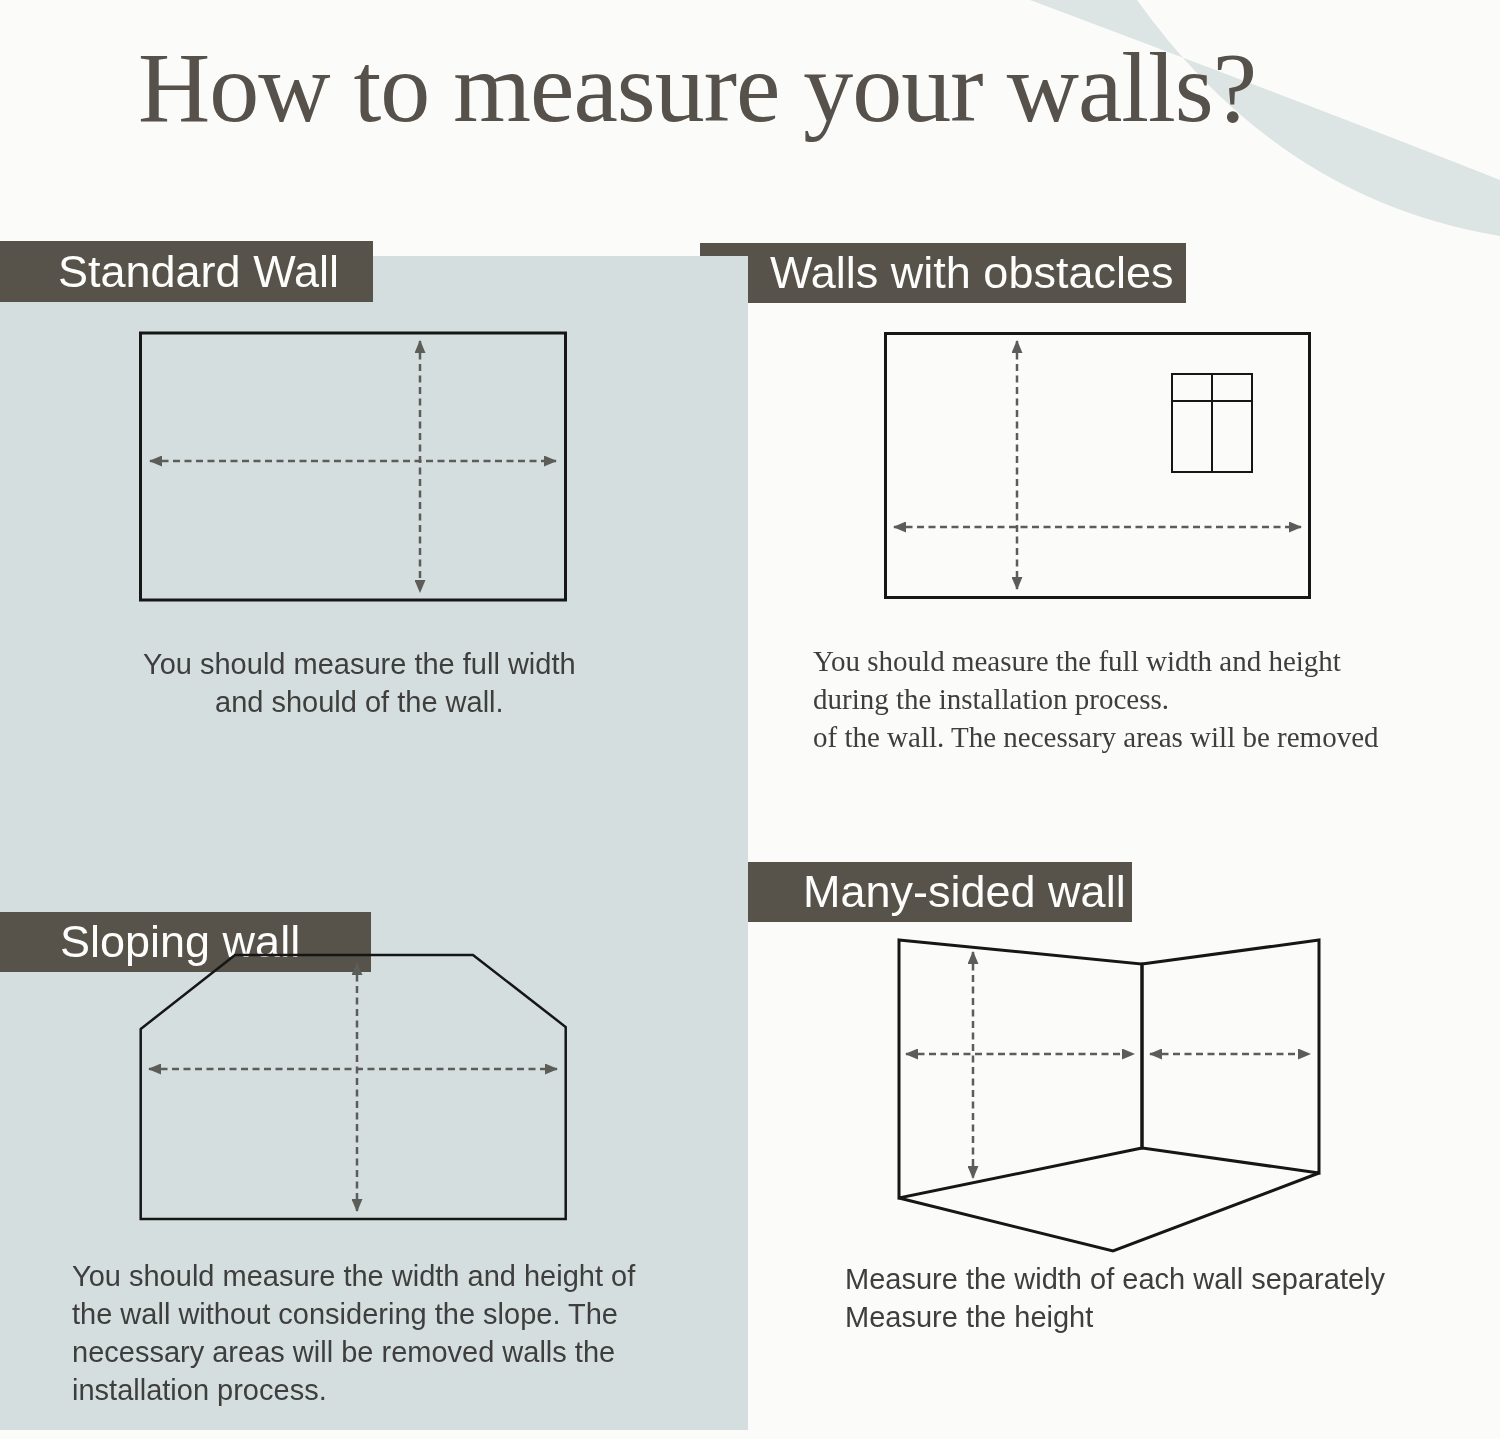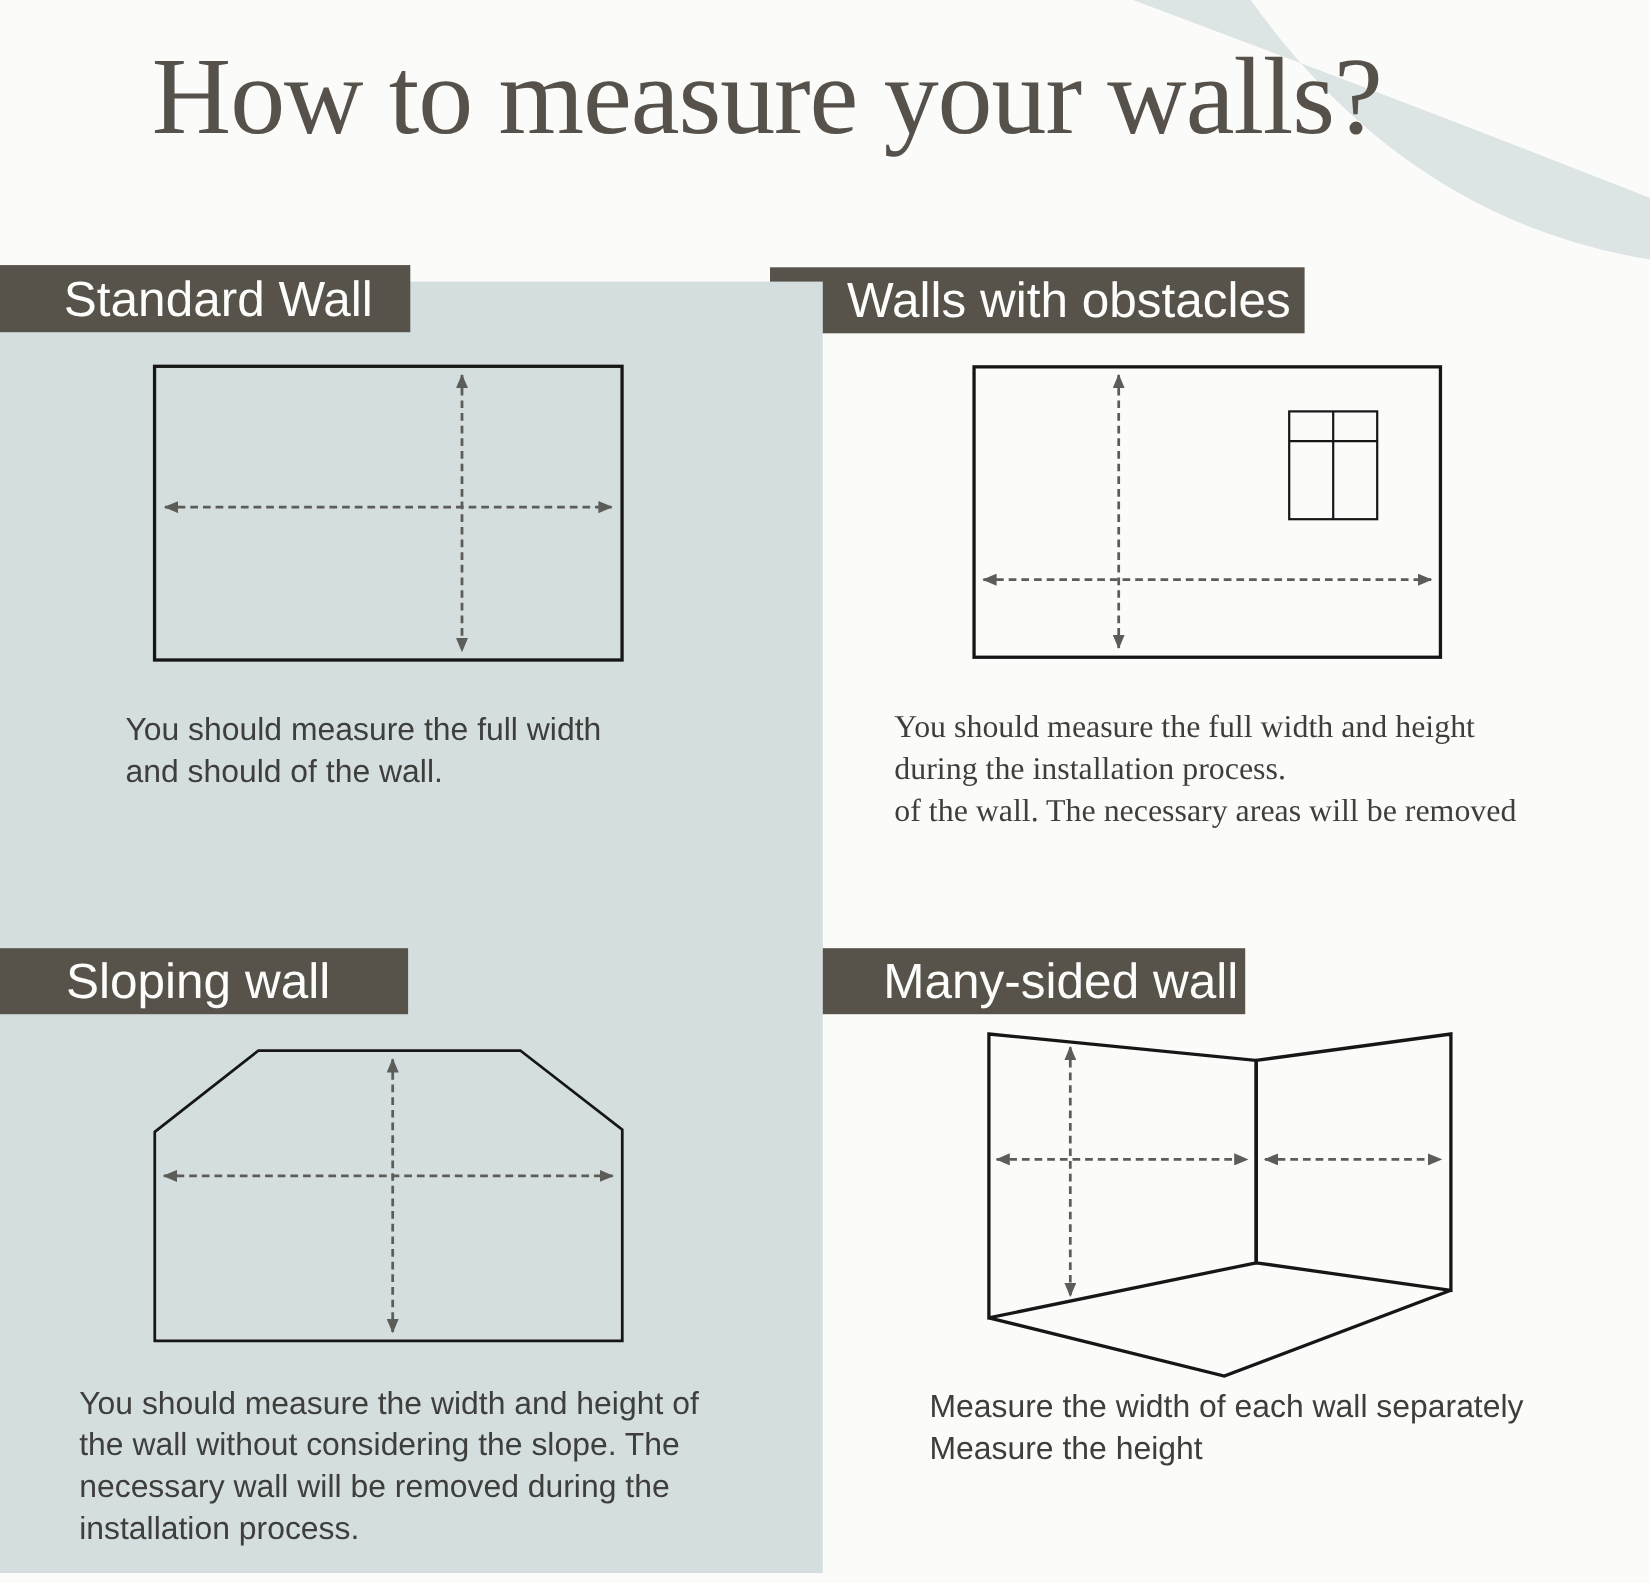--- a/index.html
+++ b/index.html
@@ -32,34 +32,34 @@
     position:absolute;left:0;top:256px;width:748px;height:1174px;
     background:var(--panel,#d5dede);z-index:2;
   }
   .section-bar{
     position:absolute;height:60px;background:var(--bar,#57534a);
     color:#fdfdfc;font-size:45px;font-weight:400;line-height:60px;
     white-space:nowrap;z-index:3;
   }
   .bar-standard{left:0;top:241px;width:373px;height:61px;line-height:61px;padding-left:58px;}
   .bar-obstacles{left:700px;top:243px;width:486px;padding-left:70px;z-index:1;}
-  .bar-sloping{left:0;top:862px;width:371px;padding-left:60px;}
+  .bar-sloping{left:0;top:912px;width:371px;padding-left:60px;}
   .bar-many{left:748px;top:862px;width:384px;padding-left:55px;}
   .diagram{position:absolute;z-index:3;}
   .dg-standard{left:130px;top:320px;}
   .dg-obstacles{left:875px;top:320px;}
   .dg-sloping{left:130px;top:945px;}
   .dg-many{left:890px;top:930px;}
   .desc{
     position:absolute;z-index:3;
     color:var(--body-text,#3e3e3d);
     font-size:29px;line-height:38px;font-weight:500;
     white-space:nowrap;
   }
-  .desc-standard{left:114px;top:645px;}
+  .desc-standard{left:143px;top:645px;text-align:center;}
   .desc-obstacles{left:813px;top:642px;font-family:Liberation Serif, serif;}
   .desc-sloping{left:72px;top:1257px;}
   .desc-many{left:845px;top:1260px;}
 </style>
 </head>
 <body>
 
 <div class="canvas">
 
   <svg class="swoosh" viewBox="1000 0 500 250" preserveAspectRatio="none" aria-hidden="true">
@@ -135,21 +135,21 @@
 
   <div class="desc desc-obstacles">
     <div>You should measure the full width and height</div>
     <div>during the installation process.</div>
     <div>of the wall. The necessary areas will be removed</div>
   </div>
 
   <div class="desc desc-sloping">
     <div>You should measure the width and height of</div>
     <div>the wall without considering the slope. The</div>
-    <div>necessary wall will be removed during the</div>
+    <div>necessary areas will be removed walls the</div>
     <div>installation process.</div>
   </div>
 
   <div class="desc desc-many">
     <div>Measure the width of each wall separately</div>
     <div>Measure the height</div>
   </div>
 
 </div>
 

